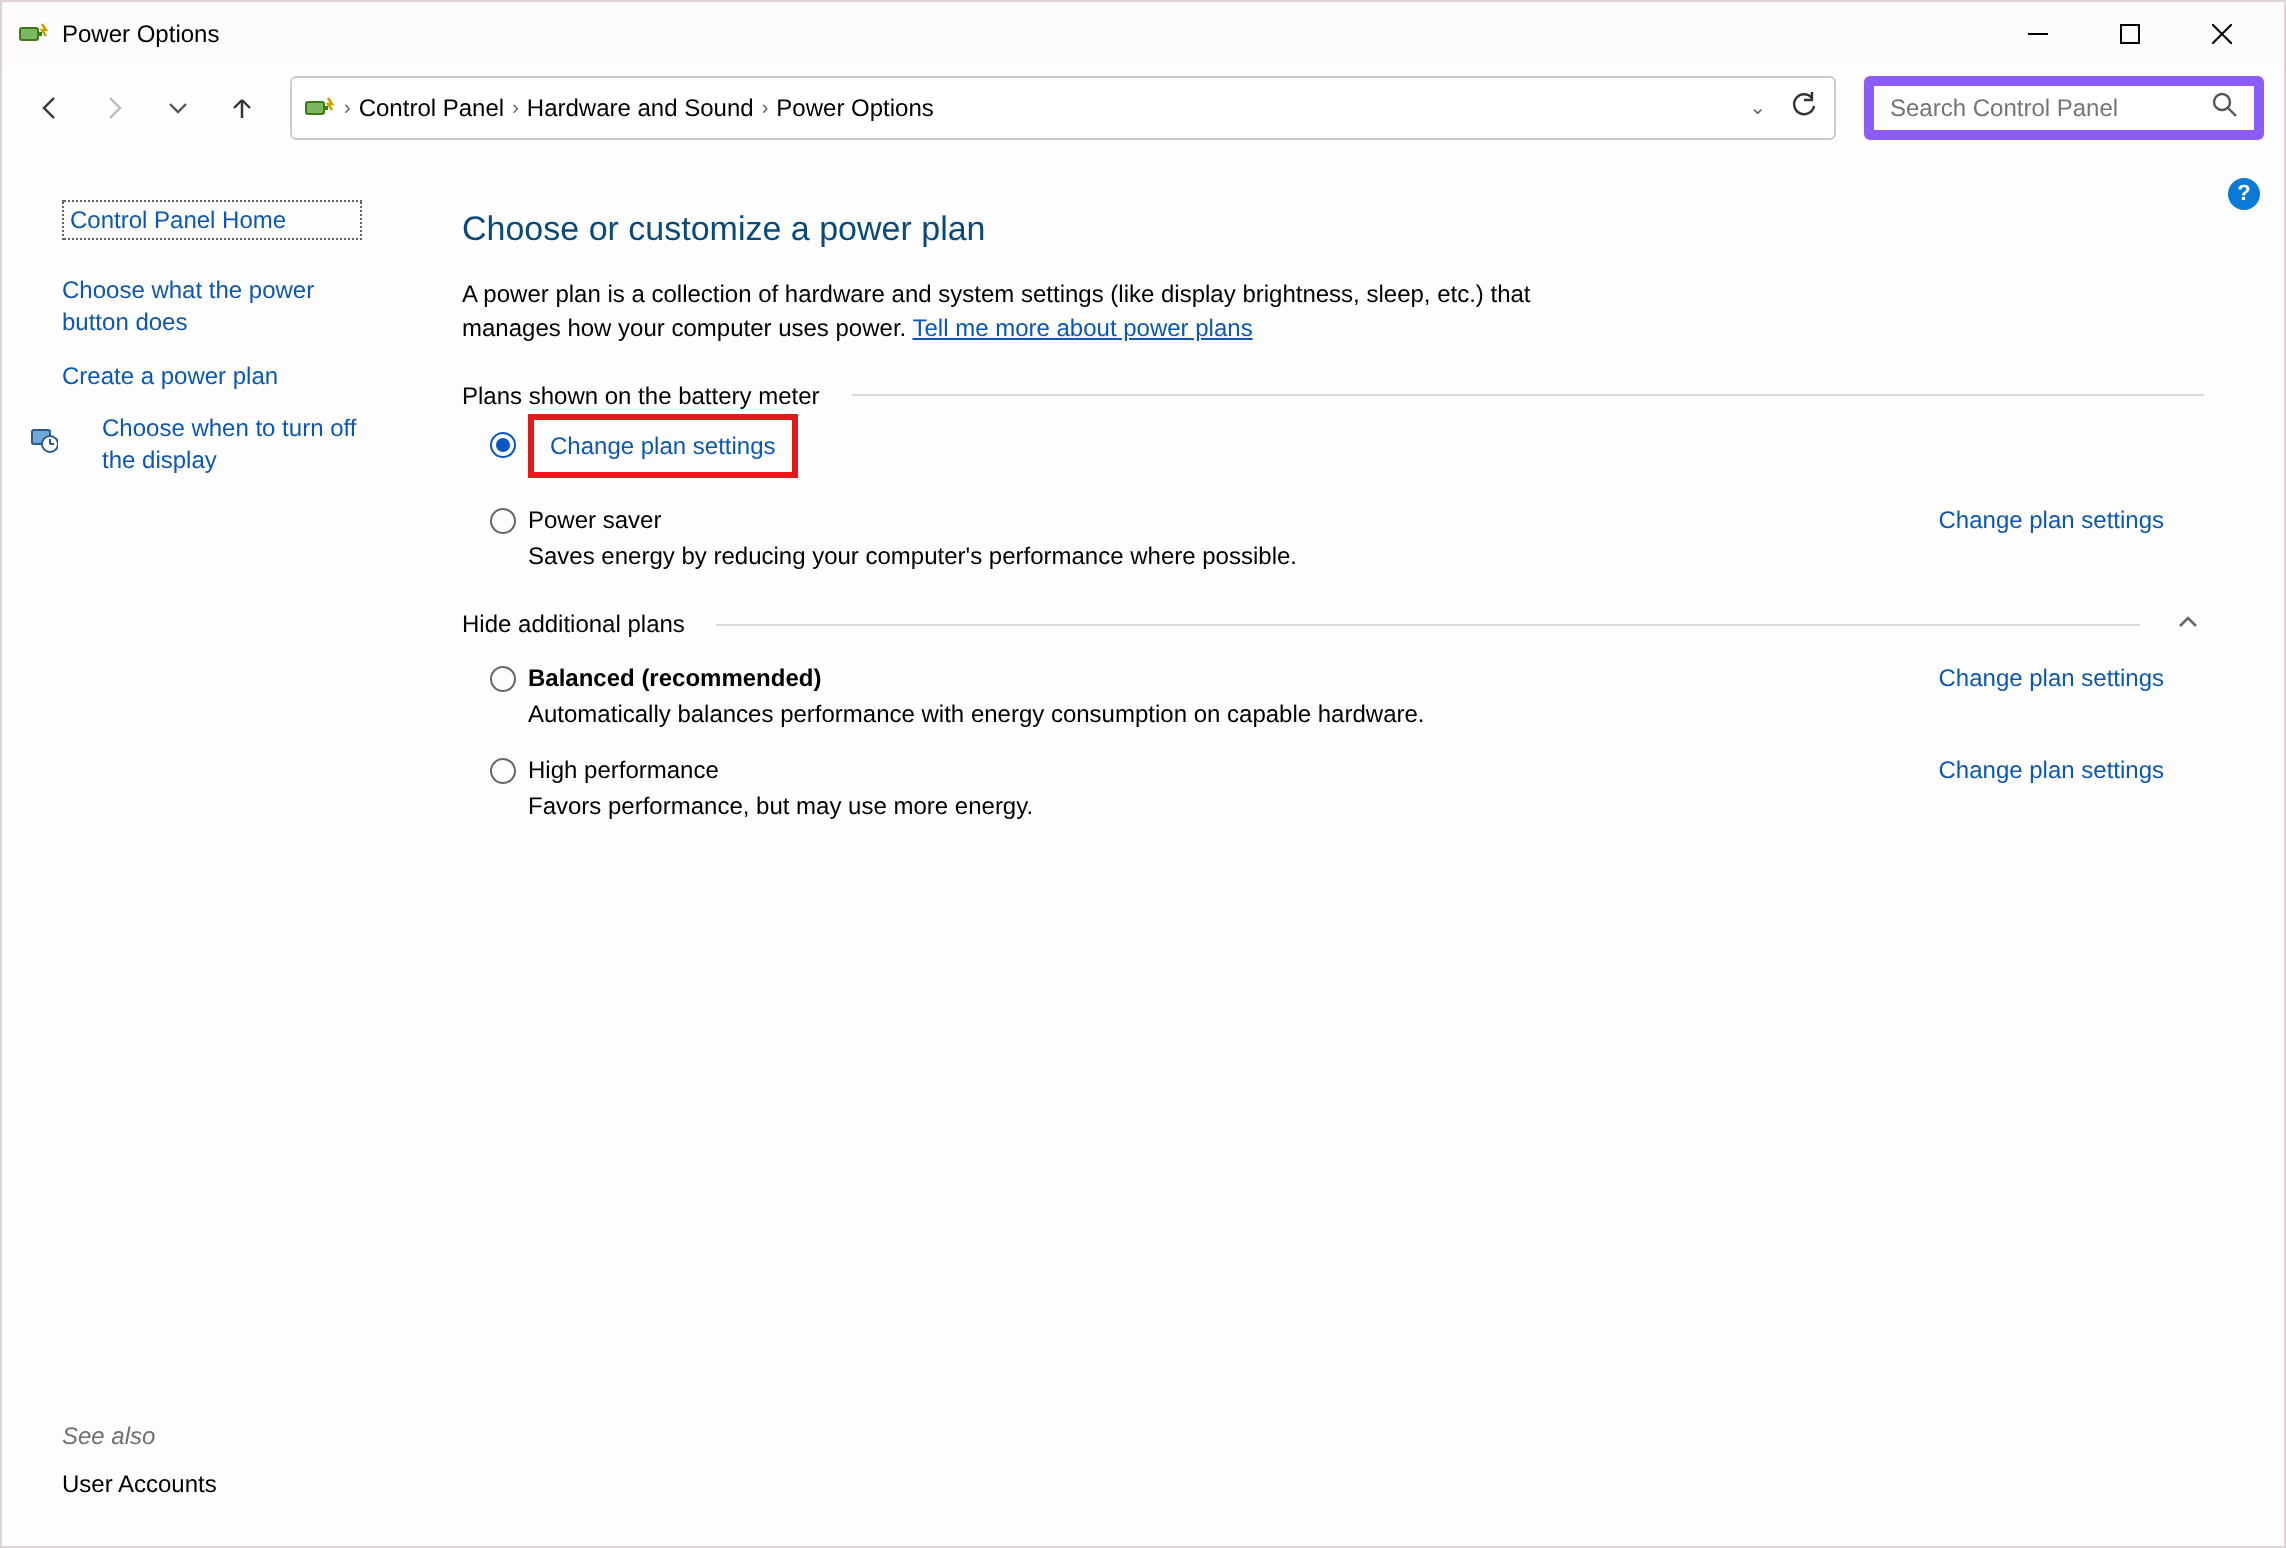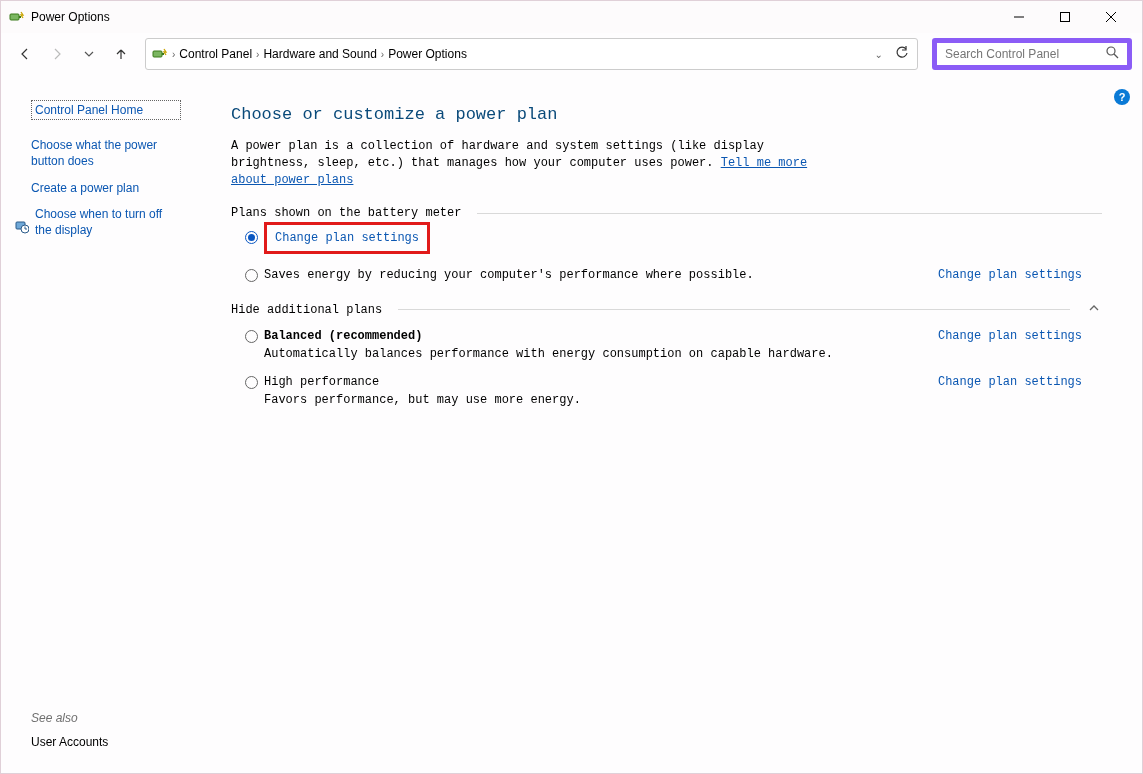--- a/index.html
+++ b/index.html
@@ -113,43 +113,42 @@
       line-height: 1.35;
     }
     .sidebar-link.home {
       border: 1px dotted #646464;
       display: inline-block;
       padding: 1px 3px;
       margin-bottom: 12px;
     }
     .sidebar-link.icon-row {
       display: flex;
-      align-items: flex-end;
-      gap: 6px;
+      align-items: center;
+      gap: 22px;
       margin-left: 0px;
     }
     .sidebar-link.icon-row .clock-icon { flex-shrink: 0; margin-top: 1px; }
     .sidebar .pusher { flex: 1; }
     .see-also {
       color: #707070;
       font-size: 12px;
       margin: 6px 8px 10px 16px;
       font-style: italic;
     }
     .user-accts {
       font-size: 12px;
       color: #000;
       margin: 0 8px 14px 16px;
     }
     
     .main {
       flex: 1;
       padding: 30px 40px 10px 20px;
       position: relative;
-      font-family: Liberation Mono, monospace;
     }
     .page-title {
       color: #0a4a7a;
       font-size: 17px;
       font-weight: 400;
       margin-bottom: 14px;
     }
     .page-intro {
       font-size: 12px;
       color: #000;
@@ -358,20 +357,21 @@
       </div>
 
       <div class="plan">
         <span class="radio checked"></span>
         <span class="plan-link highlight">Change plan settings</span>
       </div>
 
       <div class="plan">
         <span class="radio"></span>
         <div class="plan-body">
+          <div class="plan-name">Power saver</div>
           <div class="plan-desc">Saves energy by reducing your computer's performance where possible.</div>
         </div>
         <span class="plan-link">Change plan settings</span>
       </div>
     </div>
 
     <div class="section">
       <div class="section-header">
         <span class="label">Hide additional plans</span>
         <span class="line"></span>

